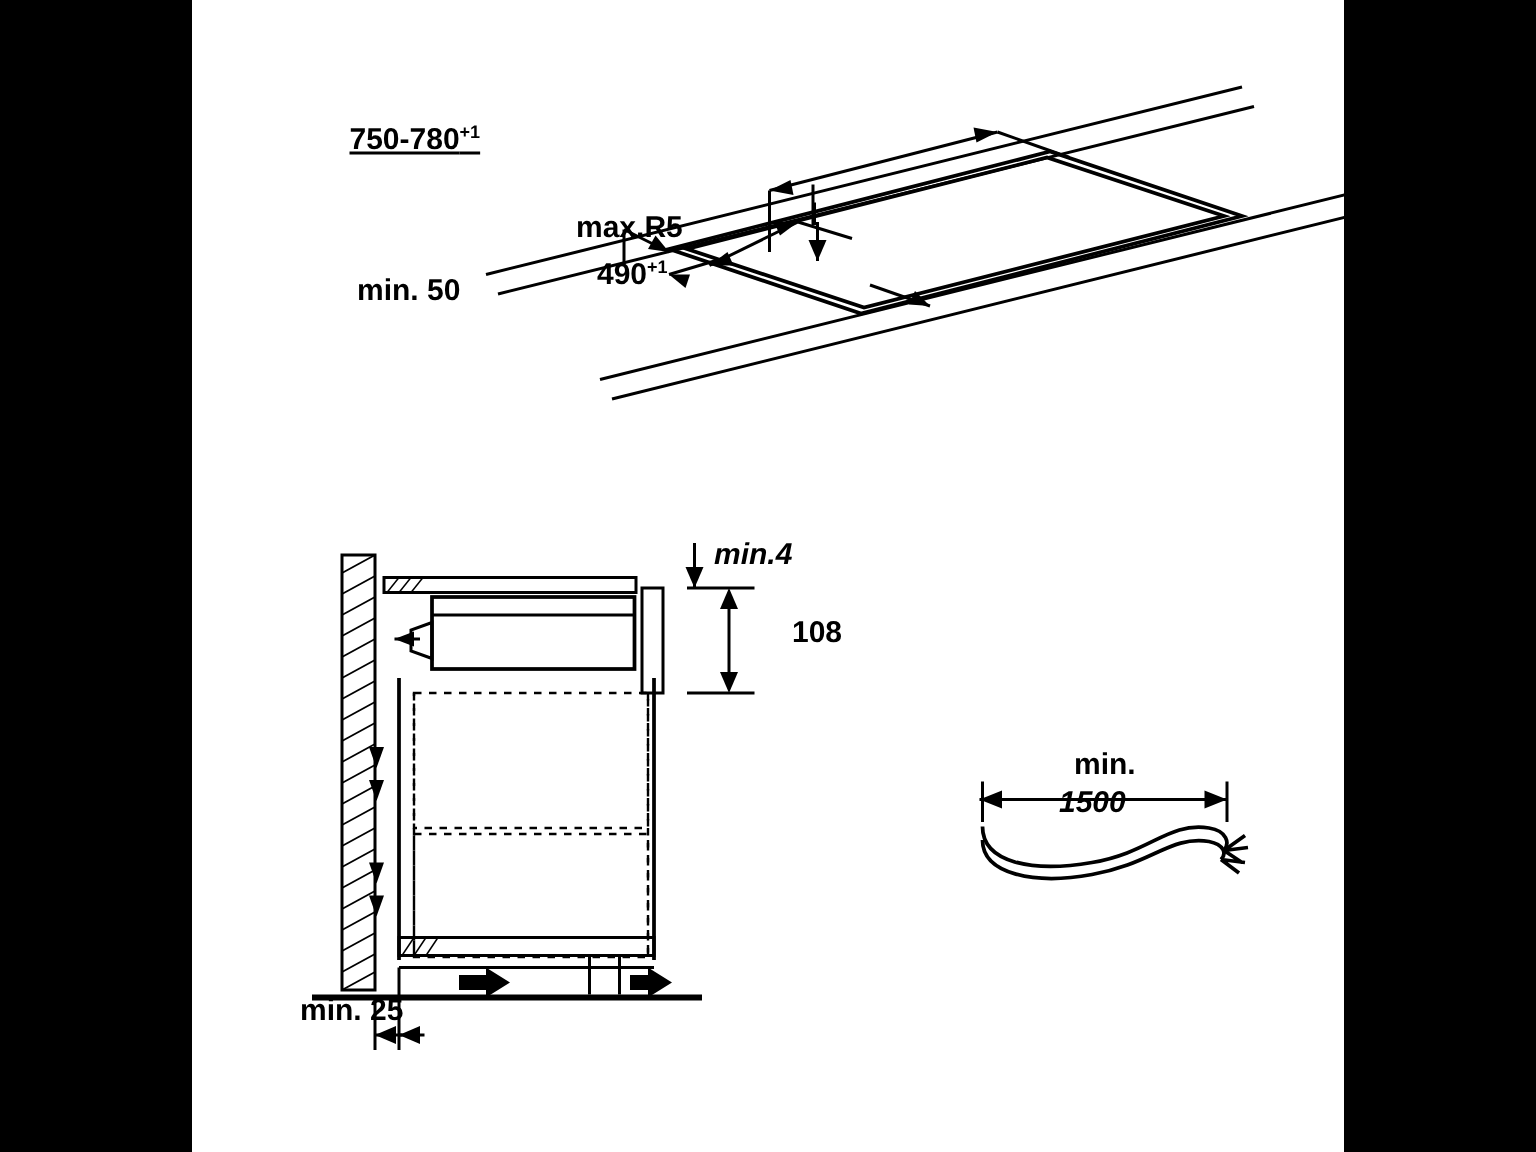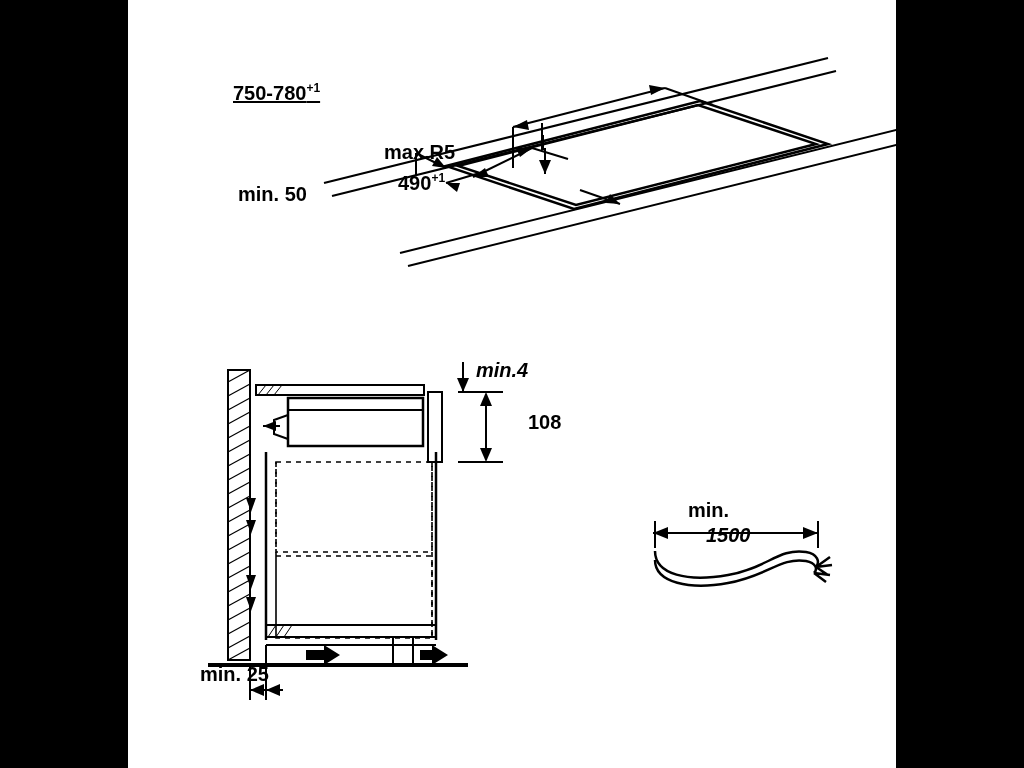--- a/index.html
+++ b/index.html
@@ -241,17 +241,17 @@
     <div class="lbl" style="left:110px; top:184px;">min. 50</div>
 
     <div class="lbl" style="left:270px; top:172px;"><span>490</span><span class="sup">+1</span></div>
 
     <div class="lbl" style="left:348px; top:360px;font-style:italic;">min.4</div>
 
     <div class="lbl" style="left:400px; top:412px;">108</div>
 
     <div class="lbl" style="left:72px; top:664px;">min. 25</div>
 
-    <div class="lbl center" style="left:560px; top:500px;">min.</div>
+    <div class="lbl center" style="left:588px; top:500px;">min.</div>
     <div class="lbl center" style="left:578px; top:525px;font-style:italic;">1500</div>
 
   </div>
 </div>
 
 </body></html>

